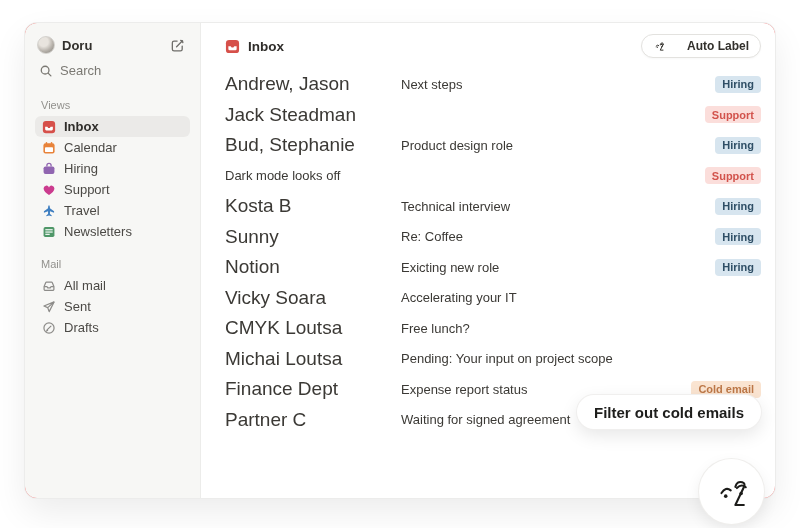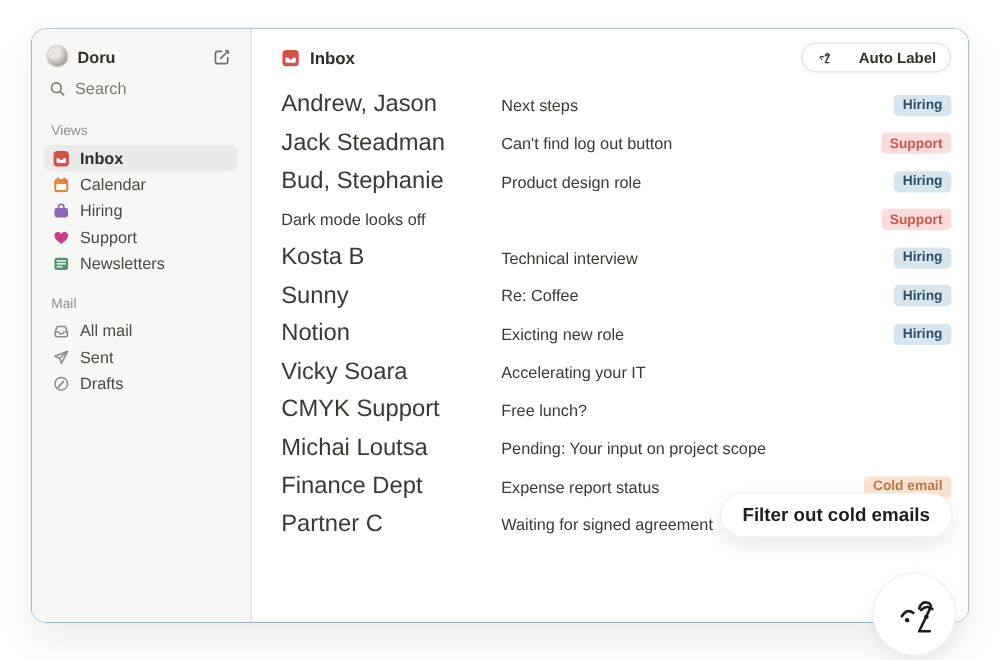--- a/index.html
+++ b/index.html
@@ -1,20 +1,20 @@
 <!DOCTYPE html>
 <html><head>
 <meta charset="utf-8">
 <style>
   * { margin:0; padding:0; box-sizing:border-box; }
   html,body { width:800px; height:528px; background:#ffffff; overflow:hidden;
     font-family:"Liberation Sans","DejaVu Sans",sans-serif; }
   .app-window{
     position:absolute; left:25px; top:23px; width:750px; height:475px;
-    background:#0c4a6e; border-radius:12px;
+    background:#ef4444; border-radius:12px;
     box-shadow:0 0 0 1px #ececeb, 0 14px 34px rgba(0,0,0,.08);
     display:flex; overflow:hidden;
   }
   
   .sidebar{ width:176px; flex:0 0 176px; background:#f7f7f5;
     border-right:1px solid #ececea; padding:11px 10px; }
   .user-row{ display:flex; align-items:center; gap:7px; padding:2px 4px 2px 2px; }
   .avatar{ width:18px; height:18px; border-radius:50%; flex:0 0 18px;
     background:radial-gradient(circle at 35% 30%, #e8e4de 0 30%, #b8b3ac 60%, #7d7a74 100%);
     border:1px solid #d4d2ce; }
@@ -115,20 +115,28 @@
           <span class="ic">
             <svg width="14" height="14" viewBox="0 0 16 16">
               <path d="M8 13.8 C4.6 11.4 1.8 9.2 1.8 6.2 a3.2 3.2 0 0 1 6.2 -1.1 a3.2 3.2 0 0 1 6.2 1.1 c0 3 -2.8 5.2 -6.2 7.6 z" fill="#cb3b8e"></path>
             </svg>
           </span>
           <span>Support</span>
         </div>
         <div class="side-item">
           <span class="ic">
             <svg width="14" height="14" viewBox="0 0 16 16">
+              <path d="M8 1.4 c0.7 0 1.1 1.9 1.1 3.4 l4.7 3.5 v1.6 L9.1 8.2 v3.1 l1.9 1.5 v1.2 L8 13.2 5 14 v-1.2 l1.9 -1.5 V8.2 L2.2 9.9 V8.3 L6.9 4.8 C6.9 3.3 7.3 1.4 8 1.4 z" fill="#3f7fc1"></path>
+            </svg>
+          </span>
+          <span>Travel</span>
+        </div>
+        <div class="side-item">
+          <span class="ic">
+            <svg width="14" height="14" viewBox="0 0 16 16">
               <rect x="1.8" y="2.4" width="12.4" height="11.2" rx="2" fill="#4f9768"></rect>
               <rect x="3.8" y="4.8" width="8.4" height="1.3" fill="#fff"></rect>
               <rect x="3.8" y="7.4" width="8.4" height="1.3" fill="#fff"></rect>
               <rect x="3.8" y="10" width="5" height="1.3" fill="#fff"></rect>
             </svg>
           </span>
           <span>Newsletters</span>
         </div>
         <div class="section-label">Mail</div>
         <div class="side-item">
@@ -184,21 +192,20 @@
       </button>
     </div>
     <div class="email-list" id="email-list">
         <div class="email-row">
           <span class="email-sender">Andrew, Jason</span>
           <span class="email-subject">Next steps</span>
           <span class="email-label" style="background: rgb(215, 229, 239); color: rgb(47, 79, 102);">Hiring</span>
         </div>
         <div class="email-row">
           <span class="email-sender">Jack Steadman</span>
-          <span class="email-subject">Can't find log out button</span>
           <span class="email-label" style="background: rgb(251, 222, 219); color: rgb(210, 83, 76);">Support</span>
         </div>
         <div class="email-row">
           <span class="email-sender">Bud, Stephanie</span>
           <span class="email-subject">Product design role</span>
           <span class="email-label" style="background: rgb(215, 229, 239); color: rgb(47, 79, 102);">Hiring</span>
         </div>
         <div class="email-row">
           <span class="email-subject">Dark mode looks off</span>
           <span class="email-label" style="background: rgb(251, 222, 219); color: rgb(210, 83, 76);">Support</span>
@@ -216,21 +223,21 @@
         <div class="email-row">
           <span class="email-sender">Notion</span>
           <span class="email-subject">Exicting new role</span>
           <span class="email-label" style="background: rgb(215, 229, 239); color: rgb(47, 79, 102);">Hiring</span>
         </div>
         <div class="email-row">
           <span class="email-sender">Vicky Soara</span>
           <span class="email-subject">Accelerating your IT</span>
         </div>
         <div class="email-row">
-          <span class="email-sender">CMYK Support</span>
+          <span class="email-sender">CMYK Loutsa</span>
           <span class="email-subject">Free lunch?</span>
         </div>
         <div class="email-row">
           <span class="email-sender">Michai Loutsa</span>
           <span class="email-subject">Pending: Your input on project scope</span>
         </div>
         <div class="email-row">
           <span class="email-sender">Finance Dept</span>
           <span class="email-subject">Expense report status</span>
           <span class="email-label" style="background: rgb(250, 228, 209); color: rgb(189, 120, 72);">Cold email</span>

